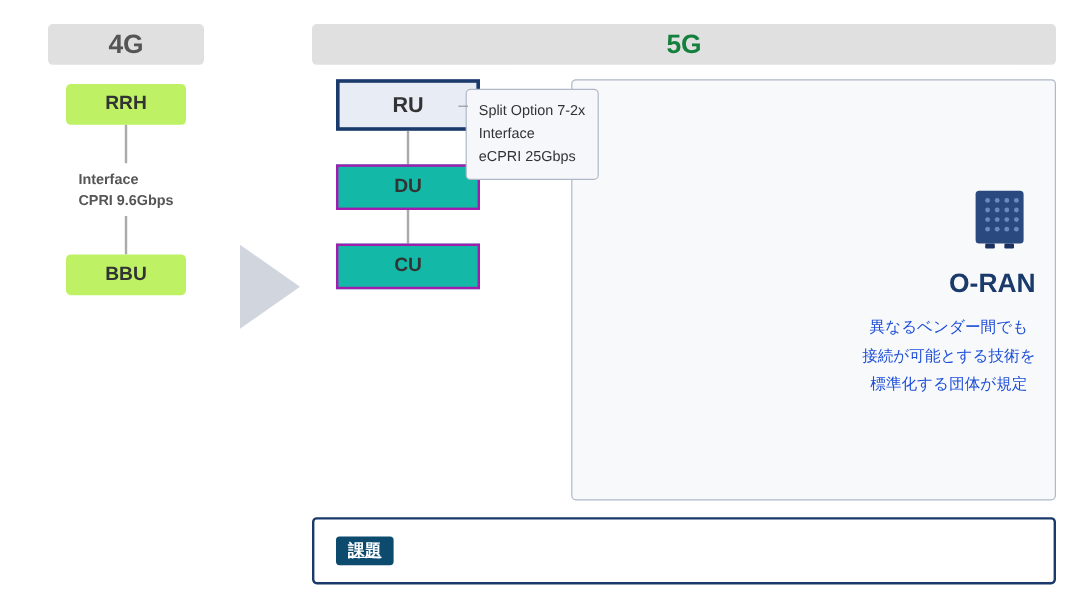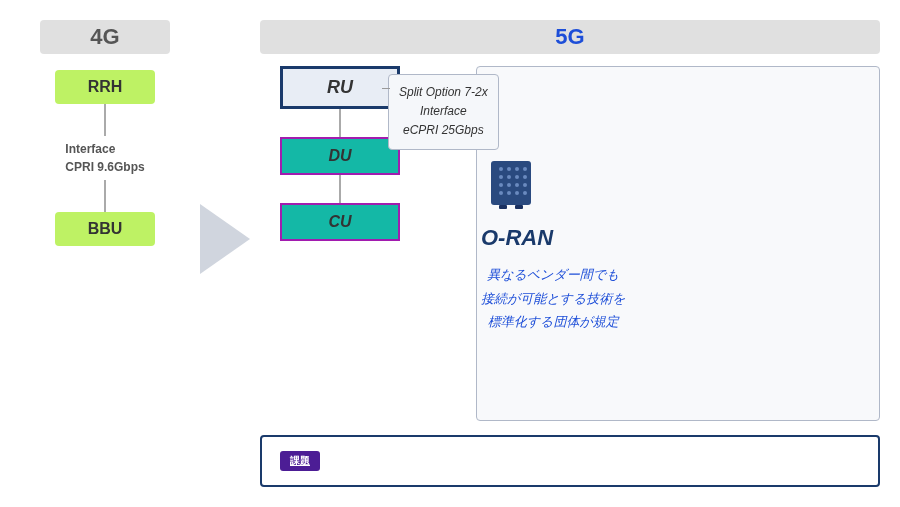--- a/index.html
+++ b/index.html
@@ -90,29 +90,28 @@
       flex-direction: column;
       gap: 0;
     }
     .section-5g-header {
       background: #e0e0e0;
       border-radius: 4px;
       padding: 4px 0;
       text-align: center;
       font-size: 22px;
       font-weight: bold;
-      color: #1d4ed8;
+      color: #15803d;
       margin-bottom: 12px;
       width: 100%;
     }
     .section-5g-body {
       display: flex;
       gap: 16px;
       flex: 1;
-      font-style: italic;
     }
 
     
     .col-5g-left {
       width: 160px;
       display: flex;
       flex-direction: column;
       align-items: center;
       flex-shrink: 0;
       position: relative;
@@ -145,42 +144,41 @@
       left: 128px;
       top: 8px;
       background: #f5f7fa;
       border: 1px solid #b0b8c8;
       border-radius: 4px;
       padding: 8px 10px;
       font-size: 12px;
       color: #333;
       line-height: 1.6;
       white-space: nowrap;
-      text-align: center;
     }
     .callout-line {
       position: absolute;
       left: 122px;
       top: 22px;
       width: 8px;
       height: 1px;
       background: #999;
     }
 
     
     .oran-panel {
       flex: 1;
       border: 1px solid #b0b8c8;
       border-radius: 4px;
       background: #f8f9fb;
       display: flex;
       flex-direction: column;
-      align-items: flex-start;
+      align-items: flex-end;
       justify-content: center;
-      padding: 4px;
+      padding: 16px;
       gap: 12px;
       margin-left: 40px;
     }
     .oran-icon {
       width: 60px;
       height: 60px;
     }
     .oran-title {
       font-size: 22px;
       font-weight: bold;
@@ -200,23 +198,23 @@
     .note-box {
       border: 2px solid #1a3a6b;
       border-radius: 4px;
       padding: 14px 18px;
       display: flex;
       align-items: center;
       gap: 14px;
       background: #fff;
     }
     .note-badge {
-      background: #4c1d95;
+      background: #0c4a6e;
       color: #fff;
-      font-size: 10px;
+      font-size: 14px;
       font-weight: bold;
       padding: 3px 10px;
       border-radius: 3px;
       white-space: nowrap;
       flex-shrink: 0;
       text-decoration: underline;
     }
     .note-text {
       font-size: 15px;
       color: #222;

